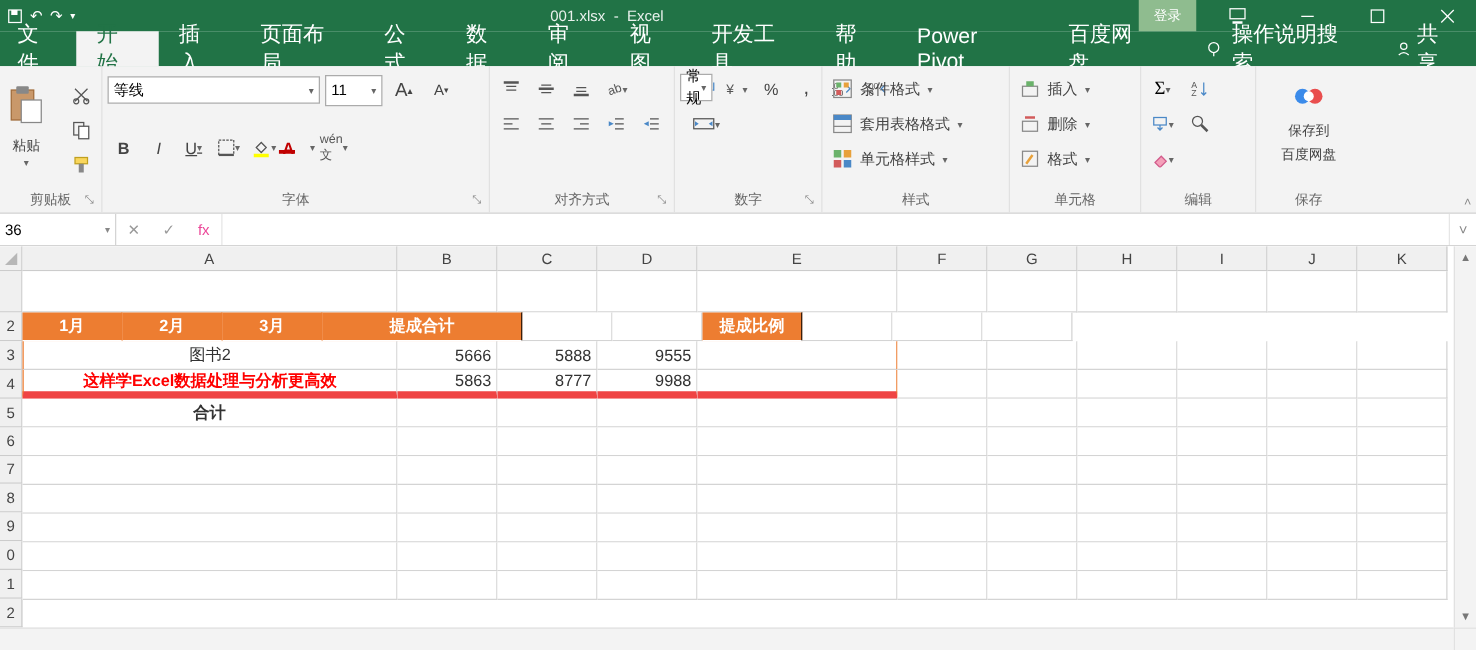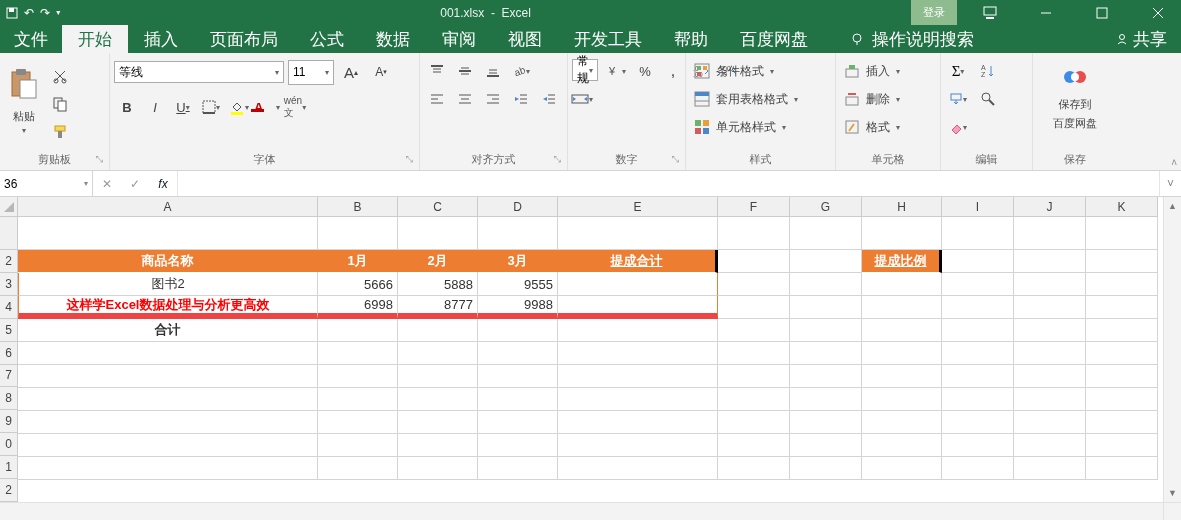--- a/index.html
+++ b/index.html
@@ -19,21 +19,21 @@
 .tab { padding: 0 16px; display:flex; align-items:center; cursor:default;}
 .tab.file { padding:0 14px;}
 .tab.active { background: #f3f3f3; color: #217346; }
 .tab.help-area { margin-left:10px; display:flex; align-items:center; gap:8px;}
 .spacer { flex:1; }
 .share { padding:0 14px; display:flex; align-items:center; gap:4px;}
 
 
 .ribbon { height:118px; background:#f3f3f3; border-bottom:1px solid #d4d4d4; display:flex; align-items:stretch; position:relative;}
 .ribbon-group { border-right:1px solid #e1e1e1; display:flex; flex-direction:column; padding:2px 4px 0 4px; }
-.group-body { flex:1; display:flex; align-items:flex-start; gap:4px; padding-top:4px;}
+.group-body { flex:1; display:flex; align-items:flex-start; gap:15px; padding-top:4px;}
 .group-label { height:18px; text-align:center; font-size:11px; color:#666; position:relative;}
 .group-label .launcher{ position:absolute; right:2px; top:2px; font-size:9px; color:#888;}
 
 .big-btn { width:40px; display:flex; flex-direction:column; align-items:center; font-size:11px; color:#444; gap:2px; padding-top:2px;}
 .big-btn .icon-box{ height:46px; display:flex; align-items:center; justify-content:center;}
 
 .clip-col{ display:flex; flex-direction:column; gap:6px; padding-top:6px;}
 .small-btn{ width:24px; height:22px; display:flex; align-items:center; justify-content:center;}
 
 .font-group .row{ display:flex; align-items:center; gap:4px; height:26px;}
@@ -73,21 +73,21 @@
 .grid-area{ position:relative; height: calc(520px - 25px - 28px - 118px - 26px); overflow:hidden; background:#fff;}
 .corner{ position:absolute; left:0; top:0; width:18px; height:20px; background:#f0f0f0; border-right:1px solid #ccc; border-bottom:1px solid #ccc; display:flex; align-items:center; justify-content:center;}
 .col-headers{ position:absolute; left:18px; top:0; right:18px; height:20px; display:flex;}
 .col-h{ background:#f0f0f0; border-right:1px solid #ccc; border-bottom:1px solid #ccc; font-size:12px; color:#444; display:flex; align-items:center; justify-content:center;}
 .row-headers{ position:absolute; left:0; top:20px; bottom:18px; width:18px; display:flex; flex-direction:column;}
 .row-h{ background:#f0f0f0; border-bottom:1px solid #ccc; border-right:1px solid #ccc; font-size:12px; color:#444; display:flex; align-items:center; justify-content:center;}
 .cells{ position:absolute; left:18px; top:20px; right:18px; bottom:18px; }
 .grid-row{ display:flex; height:23px;}
 .cell{ border-right:1px solid #d4d4d4; border-bottom:1px solid #d4d4d4; font-size:13px; color:#333; display:flex; align-items:center; padding:0 4px; background:#fff; overflow:hidden; white-space:nowrap;}
 .cell.hdr{ background:#ED7D31; color:#fff; font-weight:bold; justify-content:center; border-right:1px solid #ED7D31; border-bottom:1px solid #fff;}
-.cell.hdr.last{ border-right:3px solid #000000;text-decoration:underline;}
+.cell.hdr.last{ border-right:1px solid #000000;}
 .cell.num{ justify-content:flex-end;}
 .cell.ctr{ justify-content:center;}
 .cell.lb{ border-left:1px solid #ED7D31;}
 .cell.rb{ border-right:1px solid #ED7D31;}
 .cell.bb{ border-bottom:6px solid #ef4444;}
 .cell.boldred{ color:#ff0000; font-weight:bold;}
 .cell.boldc{ font-weight:bold; justify-content:center;}
 
 .vscroll{ position:absolute; right:0; top:0; bottom:18px; width:18px; background:#f3f3f3; border-left:1px solid #e1e1e1; display:flex; flex-direction:column; align-items:center;}
 .vscroll .arrow{ height:18px; display:flex;align-items:center;justify-content:center;font-size:9px;color:#777;}
@@ -154,41 +154,42 @@
   <div class="tab file">文件</div>
   <div class="tab active">开始</div>
   <div class="tab">插入</div>
   <div class="tab">页面布局</div>
   <div class="tab">公式</div>
   <div class="tab">数据</div>
   <div class="tab">审阅</div>
   <div class="tab">视图</div>
   <div class="tab">开发工具</div>
   <div class="tab">帮助</div>
+  <div class="tab">Power Pivot</div>
   <div class="tab">百度网盘</div>
   <div class="tab help-area">
     <svg width="14" height="14">
         <circle cx="7" cy="6" r="4" fill="none" stroke="#fff" stroke-width="1"></circle>
         <line x1="7" y1="10" x2="7" y2="13" stroke="#fff"></line>
       </svg>
     <span>操作说明搜索</span>
   </div>
   <div class="spacer"></div>
   <div class="share">
     <svg width="14" height="14">
         <circle cx="7" cy="5" r="2.5" fill="none" stroke="#fff"></circle>
         <path d="M3 12 Q7 8 11 12" fill="none" stroke="#fff"></path>
       </svg>
     <span>共享</span>
   </div>
 </div>
 
 <div class="ribbon">
 
-  <div class="ribbon-group" style="width:110px">
+  <div class="ribbon-group" style="width:82px">
     <div class="group-body">
       <div class="big-btn">
         <div class="icon-box">
             <svg width="28" height="32" viewBox="0 0 28 32">
               <rect x="2" y="4" width="18" height="24" fill="#c9986a" stroke="#a06b3a"></rect>
               <rect x="6" y="1" width="10" height="6" rx="1" fill="#888"></rect>
               <rect x="10" y="12" width="16" height="18" fill="#fff" stroke="#888"></rect>
             </svg>
           </div>
         <span>粘贴</span>
@@ -516,21 +517,21 @@
 </div>
 
 <div class="formula-bar">
   <div class="name-box">
       <span>36</span>
       <span class="dd">▾</span>
     </div>
   <div class="fx-area">
     <div class="fx-btn">✕</div>
     <div class="fx-btn">✓</div>
-    <div class="fx-btn" style="font-style:italic;color:#0f172a">fx</div>
+    <div class="fx-btn" style="color:#ec4899">fx</div>
   </div>
   <div class="formula-input"></div>
   <div class="fb-expand">˅</div>
 </div>
 
 <div class="grid-area">
   <div class="corner">
       <svg width="10" height="10">
         <path d="M10 0 L10 10 L0 10 Z" fill="#b7b7b7"></path>
       </svg>
@@ -572,21 +573,20 @@
         <div class="cell cw-E"></div>
         <div class="cell cw-F"></div>
         <div class="cell cw-G"></div>
         <div class="cell cw-H"></div>
         <div class="cell cw-I"></div>
         <div class="cell cw-J"></div>
         <div class="cell cw-K"></div>
     </div>
 
     <div class="grid-row">
-      <div class="cell cw-A hdr">商品名称</div>
       <div class="cell cw-B hdr">1月</div>
       <div class="cell cw-C hdr">2月</div>
       <div class="cell cw-D hdr">3月</div>
       <div class="cell cw-E hdr last">提成合计</div>
       <div class="cell cw-F"></div>
       <div class="cell cw-G"></div>
       <div class="cell cw-H hdr last">提成比例</div>
       <div class="cell cw-I"></div>
         <div class="cell cw-J"></div>
         <div class="cell cw-K"></div>
@@ -602,21 +602,21 @@
       <div class="cell cw-F"></div>
         <div class="cell cw-G"></div>
         <div class="cell cw-H"></div>
         <div class="cell cw-I"></div>
         <div class="cell cw-J"></div>
         <div class="cell cw-K"></div>
     </div>
 
     <div class="grid-row">
       <div class="cell cw-A boldred ctr lb bb">这样学Excel数据处理与分析更高效</div>
-      <div class="cell cw-B num bb">6998</div>
+      <div class="cell cw-B num bb">5863</div>
       <div class="cell cw-C num bb">8777</div>
       <div class="cell cw-D num bb">9988</div>
       <div class="cell cw-E rb bb"></div>
       <div class="cell cw-F"></div>
         <div class="cell cw-G"></div>
         <div class="cell cw-H"></div>
         <div class="cell cw-I"></div>
         <div class="cell cw-J"></div>
         <div class="cell cw-K"></div>
     </div>

